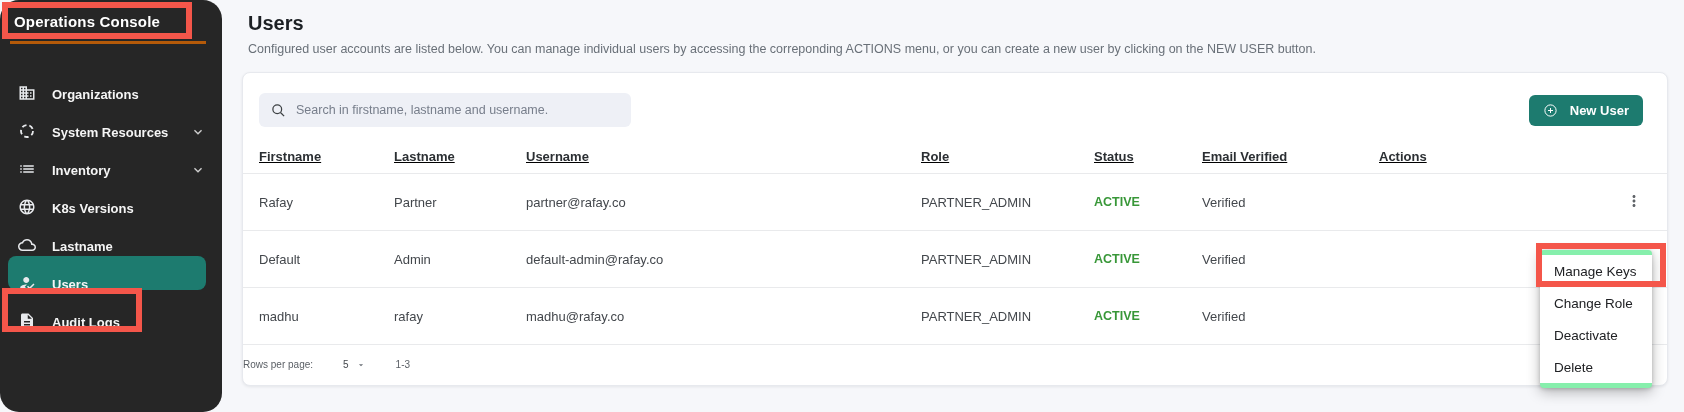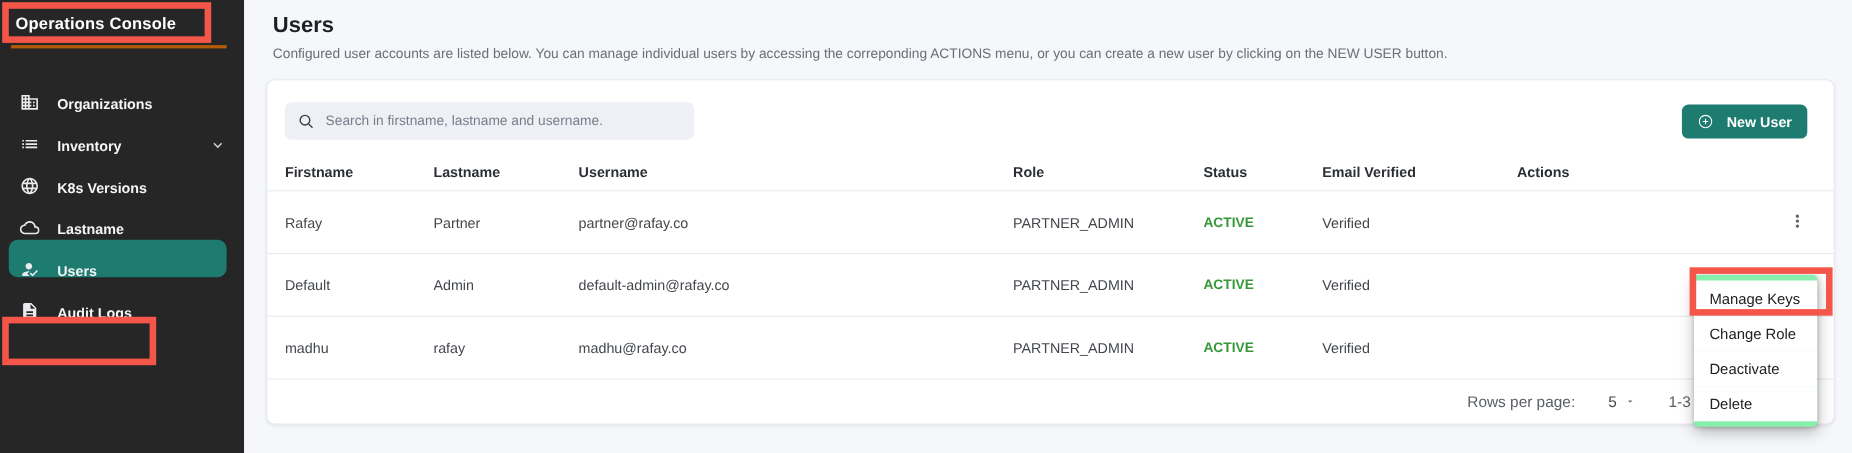--- a/index.html
+++ b/index.html
@@ -7,21 +7,21 @@
   body {
     position: relative;
     overflow: hidden;
     background: #f6f7fa;
     font-family: "Liberation Sans", sans-serif;
   }
 
   
   .sidebar {
     position:absolute; left:0; top:0; bottom:0; width:222px;
-    background:#262626; color:#f2f2f2;
+    background:#262626; color:#f2f2f2;border-radius:19px;
   }
   .sidebar-title {
     padding:13px 0 0 14px; font-size:15px; font-weight:bold; color:#ffffff;
     letter-spacing:.2px;
   }
   .orange-divider {
     position:absolute; left:10px; top:41px; width:196px; height:3px;
     background:#b45a09;
   }
   .nav { position:absolute; top:64px; left:0; right:0; }
@@ -76,32 +76,32 @@
     font-size:13px; font-weight:bold; cursor:pointer;
     font-family:"Liberation Sans", sans-serif;
   }
   .new-user-btn svg { width:15px; height:15px; stroke:#fff; fill:none; stroke-width:1.6; }
 
   .grid {
     display:grid;
     grid-template-columns:135px 132px 395px 173px 108px 177px 1fr;
     align-items:center; padding:0 16px;
   }
-  .thead { height:34px; }
+  .thead { height:34px;text-decoration:underline; }
   .thead .th { font-size:13px; font-weight:bold; color:#2b2f33; }
   .trow { height:57px; border-top:1px solid #e9eaec; font-size:13px; color:#43474c; }
   .status-active { font-weight:bold; font-size:12.5px; }
   .cell-actions { display:flex; justify-content:flex-end; padding-right:6px; }
   .dots-btn { background:none; border:none; cursor:pointer; width:22px; height:22px; }
   .dots-btn svg { width:18px; height:18px; fill:#5f6368; }
 
   .tfoot {
     height:40px; border-top:1px solid #e9eaec;
-    display:flex; align-items:center; justify-content:flex-end;
-    padding-right:130px; gap:30px; font-size:14px; color:#5b6066;
+    display:flex; align-items:center; justify-content:flex-start;
+    padding-right:130px; gap:30px; font-size:10px; color:#5b6066;
   }
   .rpp-select { display:flex; align-items:center; gap:7px; color:#44484d; cursor:pointer; }
   .rpp-caret svg { width:10px; height:10px; fill:#6b7077; display:block; }
 
   
   .context-menu {
     position:absolute; left:1540px; top:250px; width:112px;
     background:#86efac; border-radius:4px; padding:5px 0;
     box-shadow:0 4px 14px rgba(0,0,0,.28), 0 1px 4px rgba(0,0,0,.18);
     z-index:40;
@@ -131,20 +131,33 @@
 
     <div class="nav-item">
       <span class="nav-icon">
         <svg viewBox="0 0 24 24">
             <path d="M12 7V3H2v18h20V7H12zM6 19H4v-2h2v2zm0-4H4v-2h2v2zm0-4H4V9h2v2zm0-4H4V5h2v2zm4 12H8v-2h2v2zm0-4H8v-2h2v2zm0-4H8V9h2v2zm0-4H8V5h2v2zm10 12h-8v-2h2v-2h-2v-2h2v-2h-2V9h8v10zm-2-8h-2v2h2v-2zm0 4h-2v2h2v-2z"></path>
           </svg>
       </span>
       <span class="nav-label">Organizations</span>
     </div>
 
+    <div class="nav-item">
+      <span class="nav-icon">
+        <svg viewBox="0 0 24 24">
+            <circle cx="12" cy="12" r="8" fill="none" stroke="#e8eaed" stroke-width="2.4" stroke-dasharray="6 4"></circle>
+          </svg>
+      </span>
+      <span class="nav-label">System Resources</span>
+      <span class="chev">
+        <svg viewBox="0 0 24 24">
+            <path d="M16.6 8.6L12 13.2 7.4 8.6 6 10l6 6 6-6z"></path>
+          </svg>
+      </span>
+    </div>
 
     <div class="nav-item">
       <span class="nav-icon">
         <svg viewBox="0 0 24 24">
             <path d="M3 13h2v-2H3v2zm0 4h2v-2H3v2zm0-8h2V7H3v2zm4 4h14v-2H7v2zm0 4h14v-2H7v2zM7 7v2h14V7H7z"></path>
           </svg>
       </span>
       <span class="nav-label">Inventory</span>
       <span class="chev">
         <svg viewBox="0 0 24 24">

